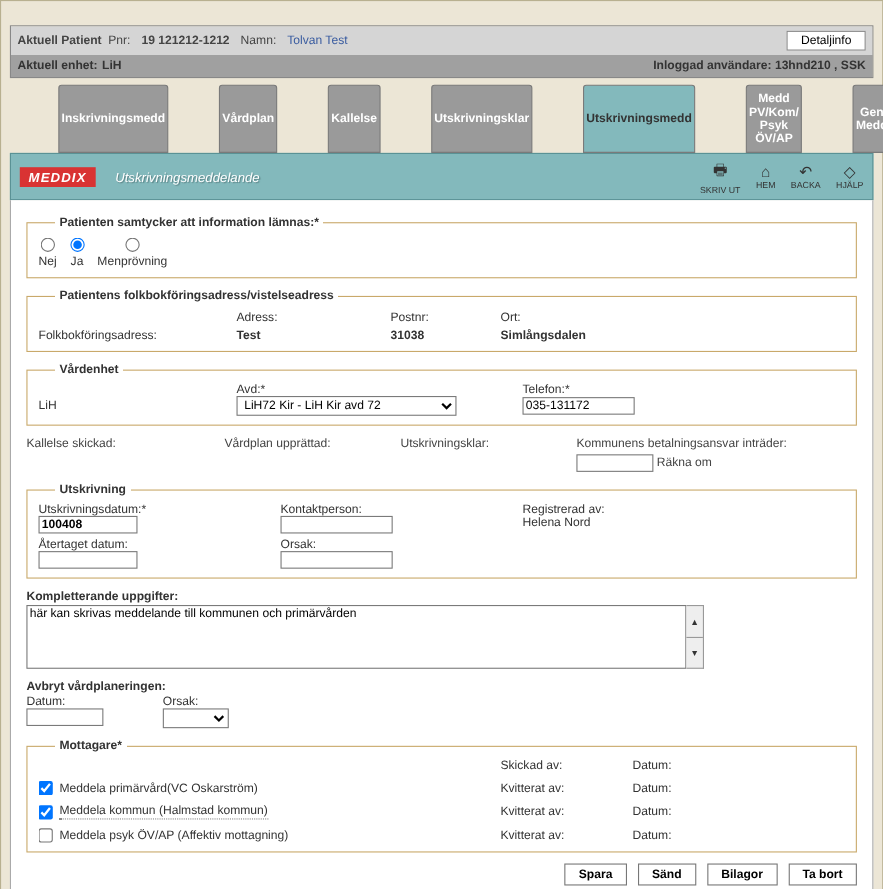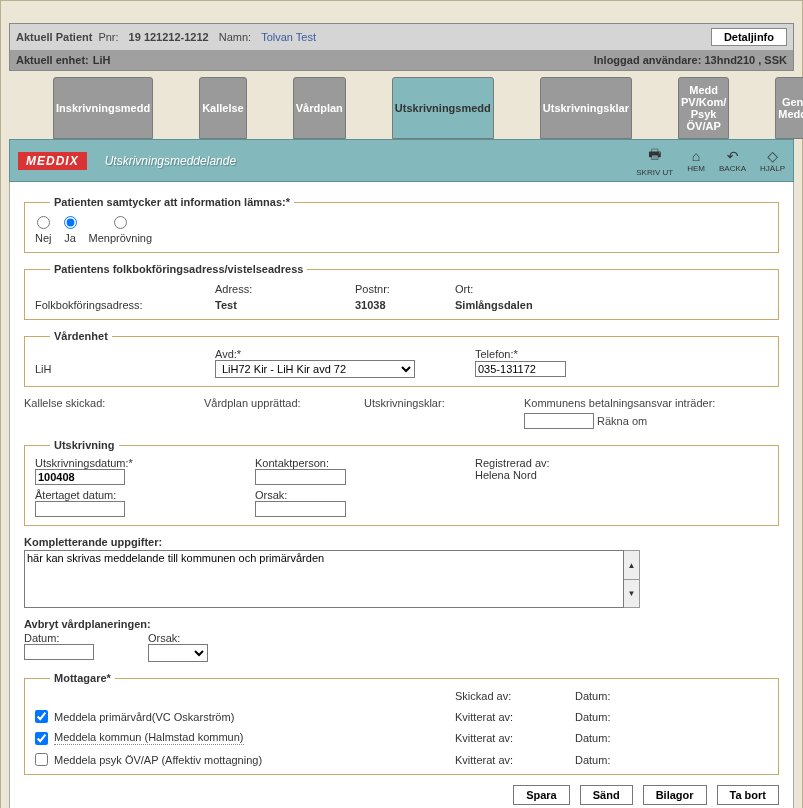--- a/index.html
+++ b/index.html
@@ -4,21 +4,21 @@
 <style>
   * { box-sizing: border-box; margin: 0; padding: 0; font-family: Verdana, Arial, sans-serif; }
   body { background: #ece6d6; font-size: 11px; color: #333; }
   .outer { width: 803px; margin: 0 auto; background: #ece6d6; border: 1px solid #b8b090; padding: 22px 8px 4px 8px; }
   .header { border: 1px solid #888; }
   .header-top { background: #d5d5d5; padding: 4px 6px; display: flex; align-items: center; }
   .header-top .lbl { font-weight: bold; color: #444; margin-right: 6px; }
   .header-top .val { color: #444; margin-right: 10px; }
   .header-top .name { color: #3a5ca0; font-weight: normal; }
   .header-top .spacer { flex: 1; }
-  .detail-btn { background: #fff; border: 1px solid #888; padding: 2px 12px; font-weight: bold; font-size: 11px; cursor: pointer; margin-left: 12px; }
+  .detail-btn { background: #fff; border: 1px solid #888; padding: 2px 12px; font-weight: normal; font-size: 11px; cursor: pointer; margin-left: 12px; }
   .header-bot { background: #a0a0a0; padding: 4px 6px; color: #333; display: flex; }
   .header-bot .lbl { font-weight: bold; }
   .header-bot .spacer { flex: 1; }
   .header-bot .right { font-weight: bold; }
   
   .tabs { display: flex; margin-top: 6px; gap: 2px; }
   .tab { flex: 1; background: #9a9a9a; color: #fff; text-align: center; padding: 6px 2px; font-size: 11px; font-weight: bold; border: 1px solid #7a7a7a; border-radius: 3px 3px 0 0; cursor: pointer; display:flex; align-items:center; justify-content:center; line-height:1.1;margin-left:44px; }
   .tab.active { background: #83b9bc; color: #333; }
   
   .toolbar { background: #83b9bc; border: 1px solid #5a9295; display: flex; align-items: center; padding: 4px 8px; margin-top: 0; }
@@ -64,21 +64,21 @@
   .mott-grid { display: grid; grid-template-columns: 420px 120px auto; row-gap: 8px; align-items: center; }
   .mott-grid .hdr { color: #333; }
   .chk-row { display: flex; align-items: center; gap: 6px; }
   .dotted { border-bottom: 1px dotted #888; padding-bottom: 1px; }
   
   .btn-row { display: flex; justify-content: flex-end; gap: 10px; margin-top: 6px; }
   .btn { background: #fff; border: 1px solid #777; padding: 3px 12px; font-weight: bold; font-size: 11px; cursor: pointer; }
   
   .footnote { text-align: right; font-size: 10px; color: #555; margin-top: 2px; }
   input[type=text].short { width: 90px; font-weight: bold; }
-  input[type=text].med { width: 91px; }
+  input[type=text].med { width: 102px; }
   input[type=radio], input[type=checkbox] { margin: 0; }
 </style>
 </head>
 <body>
 
 <div class="outer">
   <div class="header">
     <div class="header-top">
       <span class="lbl">Aktuell Patient</span>
       <span class="val">Pnr:</span>
@@ -91,24 +91,24 @@
     <div class="header-bot">
       <span class="lbl">Aktuell enhet:</span>
       <span style="font-weight:bold; margin-left:4px">LiH</span>
       <span class="spacer"></span>
       <span class="right"><span>Inloggad användare:</span> <span>13hnd210 , SSK</span></span>
     </div>
   </div>
 
   <div class="tabs">
     <div class="tab">Inskrivningsmedd</div>
+    <div class="tab">Vårdplan</div>
     <div class="tab">Kallelse</div>
-    <div class="tab">Vårdplan</div>
+    <div class="tab">Utskrivningsklar</div>
     <div class="tab active">Utskrivningsmedd</div>
-    <div class="tab">Utskrivningsklar</div>
     <div class="tab" style="white-space:pre-line">Medd PV/Kom/
 Psyk ÖV/AP</div>
     <div class="tab">Gen Medd</div>
   </div>
 
   <div class="toolbar">
     <span class="brand">MEDDIX</span>
     <span class="section-title">Utskrivningsmeddelande</span>
     <span class="spacer"></span>
     <div class="tool-icons">

